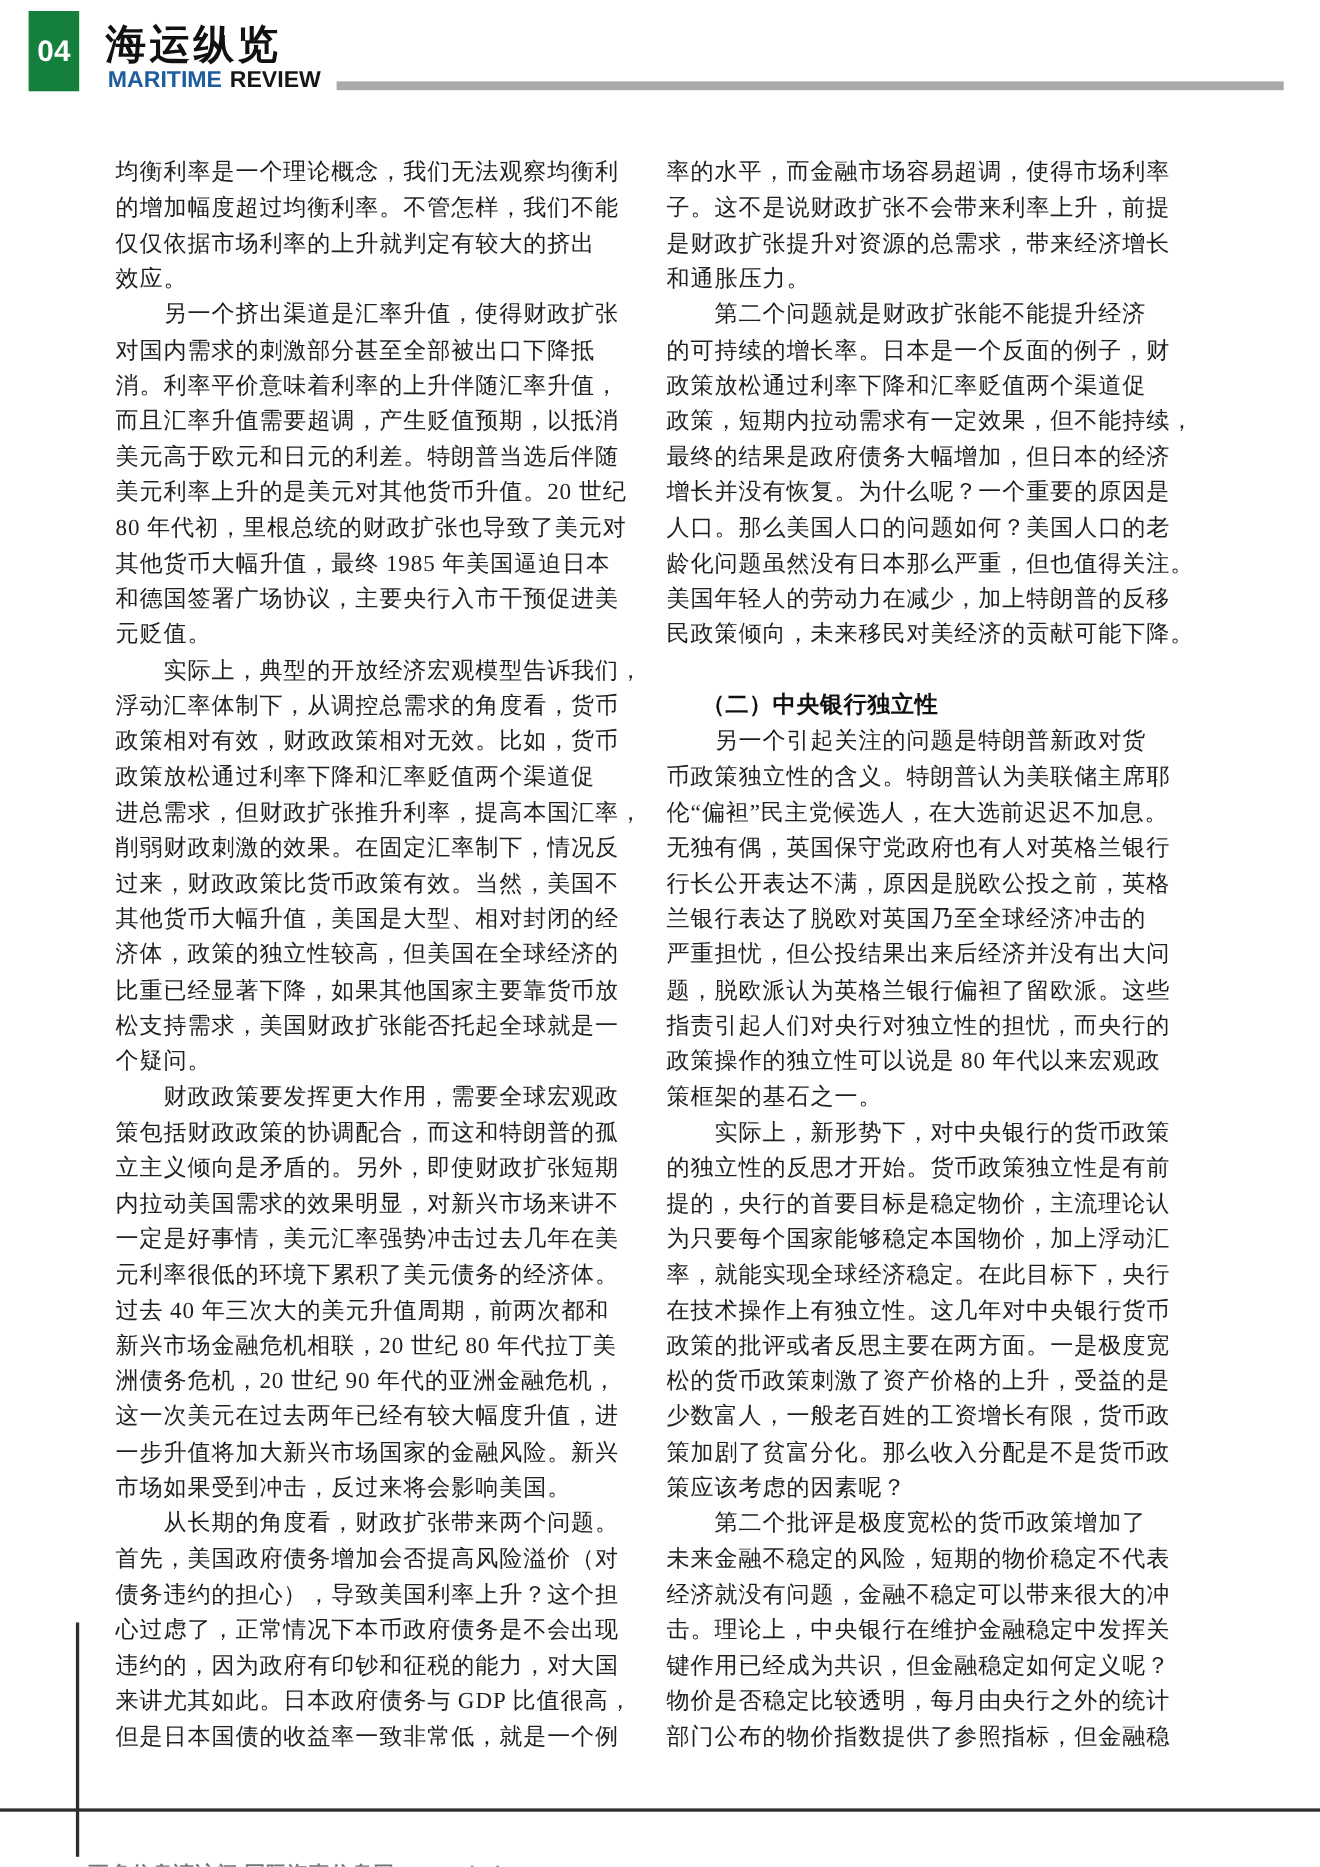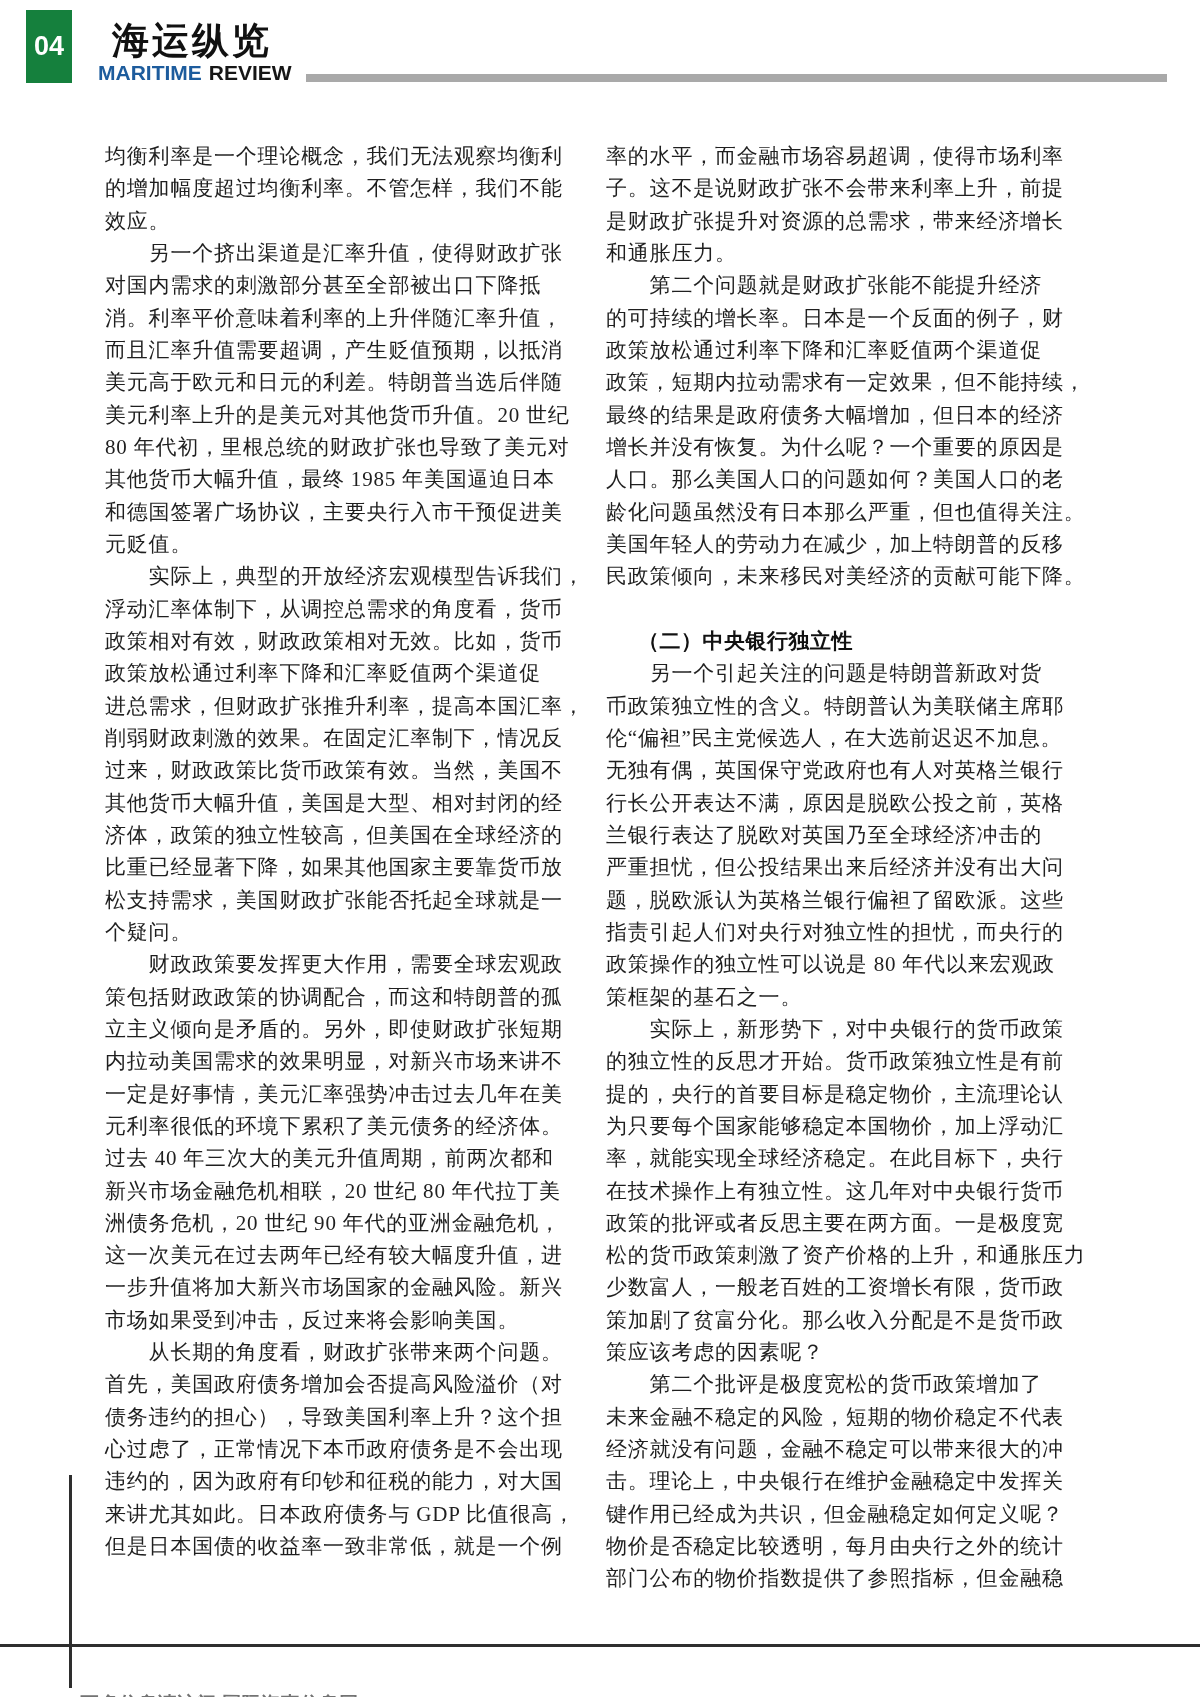--- a/index.html
+++ b/index.html
@@ -10,21 +10,21 @@
   }
   .pagenum-box{
     position:absolute;left:26px;top:10px;width:46px;height:73px;
     background:#15803d;color:#ffffff;
     font-family:"Liberation Sans","DejaVu Sans",sans-serif;font-weight:bold;font-size:27px;
     display:flex;align-items:center;justify-content:center;
   }
   .title-cn{
     position:absolute;left:96px;top:22px;
     font-family:"Liberation Sans","DejaVu Sans",sans-serif;font-weight:bold;
-    font-size:37px;letter-spacing:3px;color:#111111;line-height:1;margin-left:16px;
+    font-size:37px;letter-spacing:3px;color:#111111;line-height:1;
   }
   .title-en{
     position:absolute;left:98px;top:62px;
     font-family:"Liberation Sans","DejaVu Sans",sans-serif;font-weight:bold;
     font-size:21px;line-height:1;text-align:center;
   }
   .title-en .en-blue{color:#1d5c9d;}
   .title-en .en-black{color:#161616;margin-left:7px;}
   .header-divider{
     position:absolute;left:306px;top:74px;width:861px;height:8px;background:#a9a9a9;
@@ -66,20 +66,21 @@
 
 <div class="title-en">
   <span class="en-blue">MARITIME</span><span class="en-black">REVIEW</span>
 </div>
 
 <div class="header-divider"></div>
 
 <div class="col col-left">
     <div class="line">均衡利率是一个理论概念，我们无法观察均衡利</div>
     <div class="line">的增加幅度超过均衡利率。不管怎样，我们不能</div>
+    <div class="line">仅仅依据市场利率的上升就判定有较大的挤出</div>
     <div class="line">效应。</div>
     <div class="line">　　另一个挤出渠道是汇率升值，使得财政扩张</div>
     <div class="line">对国内需求的刺激部分甚至全部被出口下降抵</div>
     <div class="line">消。利率平价意味着利率的上升伴随汇率升值，</div>
     <div class="line">而且汇率升值需要超调，产生贬值预期，以抵消</div>
     <div class="line">美元高于欧元和日元的利差。特朗普当选后伴随</div>
     <div class="line">美元利率上升的是美元对其他货币升值。20 世纪</div>
     <div class="line">80 年代初，里根总统的财政扩张也导致了美元对</div>
     <div class="line">其他货币大幅升值，最终 1985 年美国逼迫日本</div>
     <div class="line">和德国签署广场协议，主要央行入市干预促进美</div>
@@ -148,21 +149,21 @@
       <div class="line">指责引起人们对央行对独立性的担忧，而央行的</div>
       <div class="line">政策操作的独立性可以说是 80 年代以来宏观政</div>
       <div class="line">策框架的基石之一。</div>
       <div class="line">　　实际上，新形势下，对中央银行的货币政策</div>
       <div class="line">的独立性的反思才开始。货币政策独立性是有前</div>
       <div class="line">提的，央行的首要目标是稳定物价，主流理论认</div>
       <div class="line">为只要每个国家能够稳定本国物价，加上浮动汇</div>
       <div class="line">率，就能实现全球经济稳定。在此目标下，央行</div>
       <div class="line">在技术操作上有独立性。这几年对中央银行货币</div>
       <div class="line">政策的批评或者反思主要在两方面。一是极度宽</div>
-      <div class="line">松的货币政策刺激了资产价格的上升，和通胀压力</div>
+      <div class="line">松的货币政策刺激了资产价格的上升，受益的是</div>
       <div class="line">少数富人，一般老百姓的工资增长有限，货币政</div>
       <div class="line">策加剧了贫富分化。那么收入分配是不是货币政</div>
       <div class="line">策应该考虑的因素呢？</div>
       <div class="line">　　第二个批评是极度宽松的货币政策增加了</div>
       <div class="line">未来金融不稳定的风险，短期的物价稳定不代表</div>
       <div class="line">经济就没有问题，金融不稳定可以带来很大的冲</div>
       <div class="line">击。理论上，中央银行在维护金融稳定中发挥关</div>
       <div class="line">键作用已经成为共识，但金融稳定如何定义呢？</div>
       <div class="line">物价是否稳定比较透明，每月由央行之外的统计</div>
       <div class="line">部门公布的物价指数提供了参照指标，但金融稳</div>

